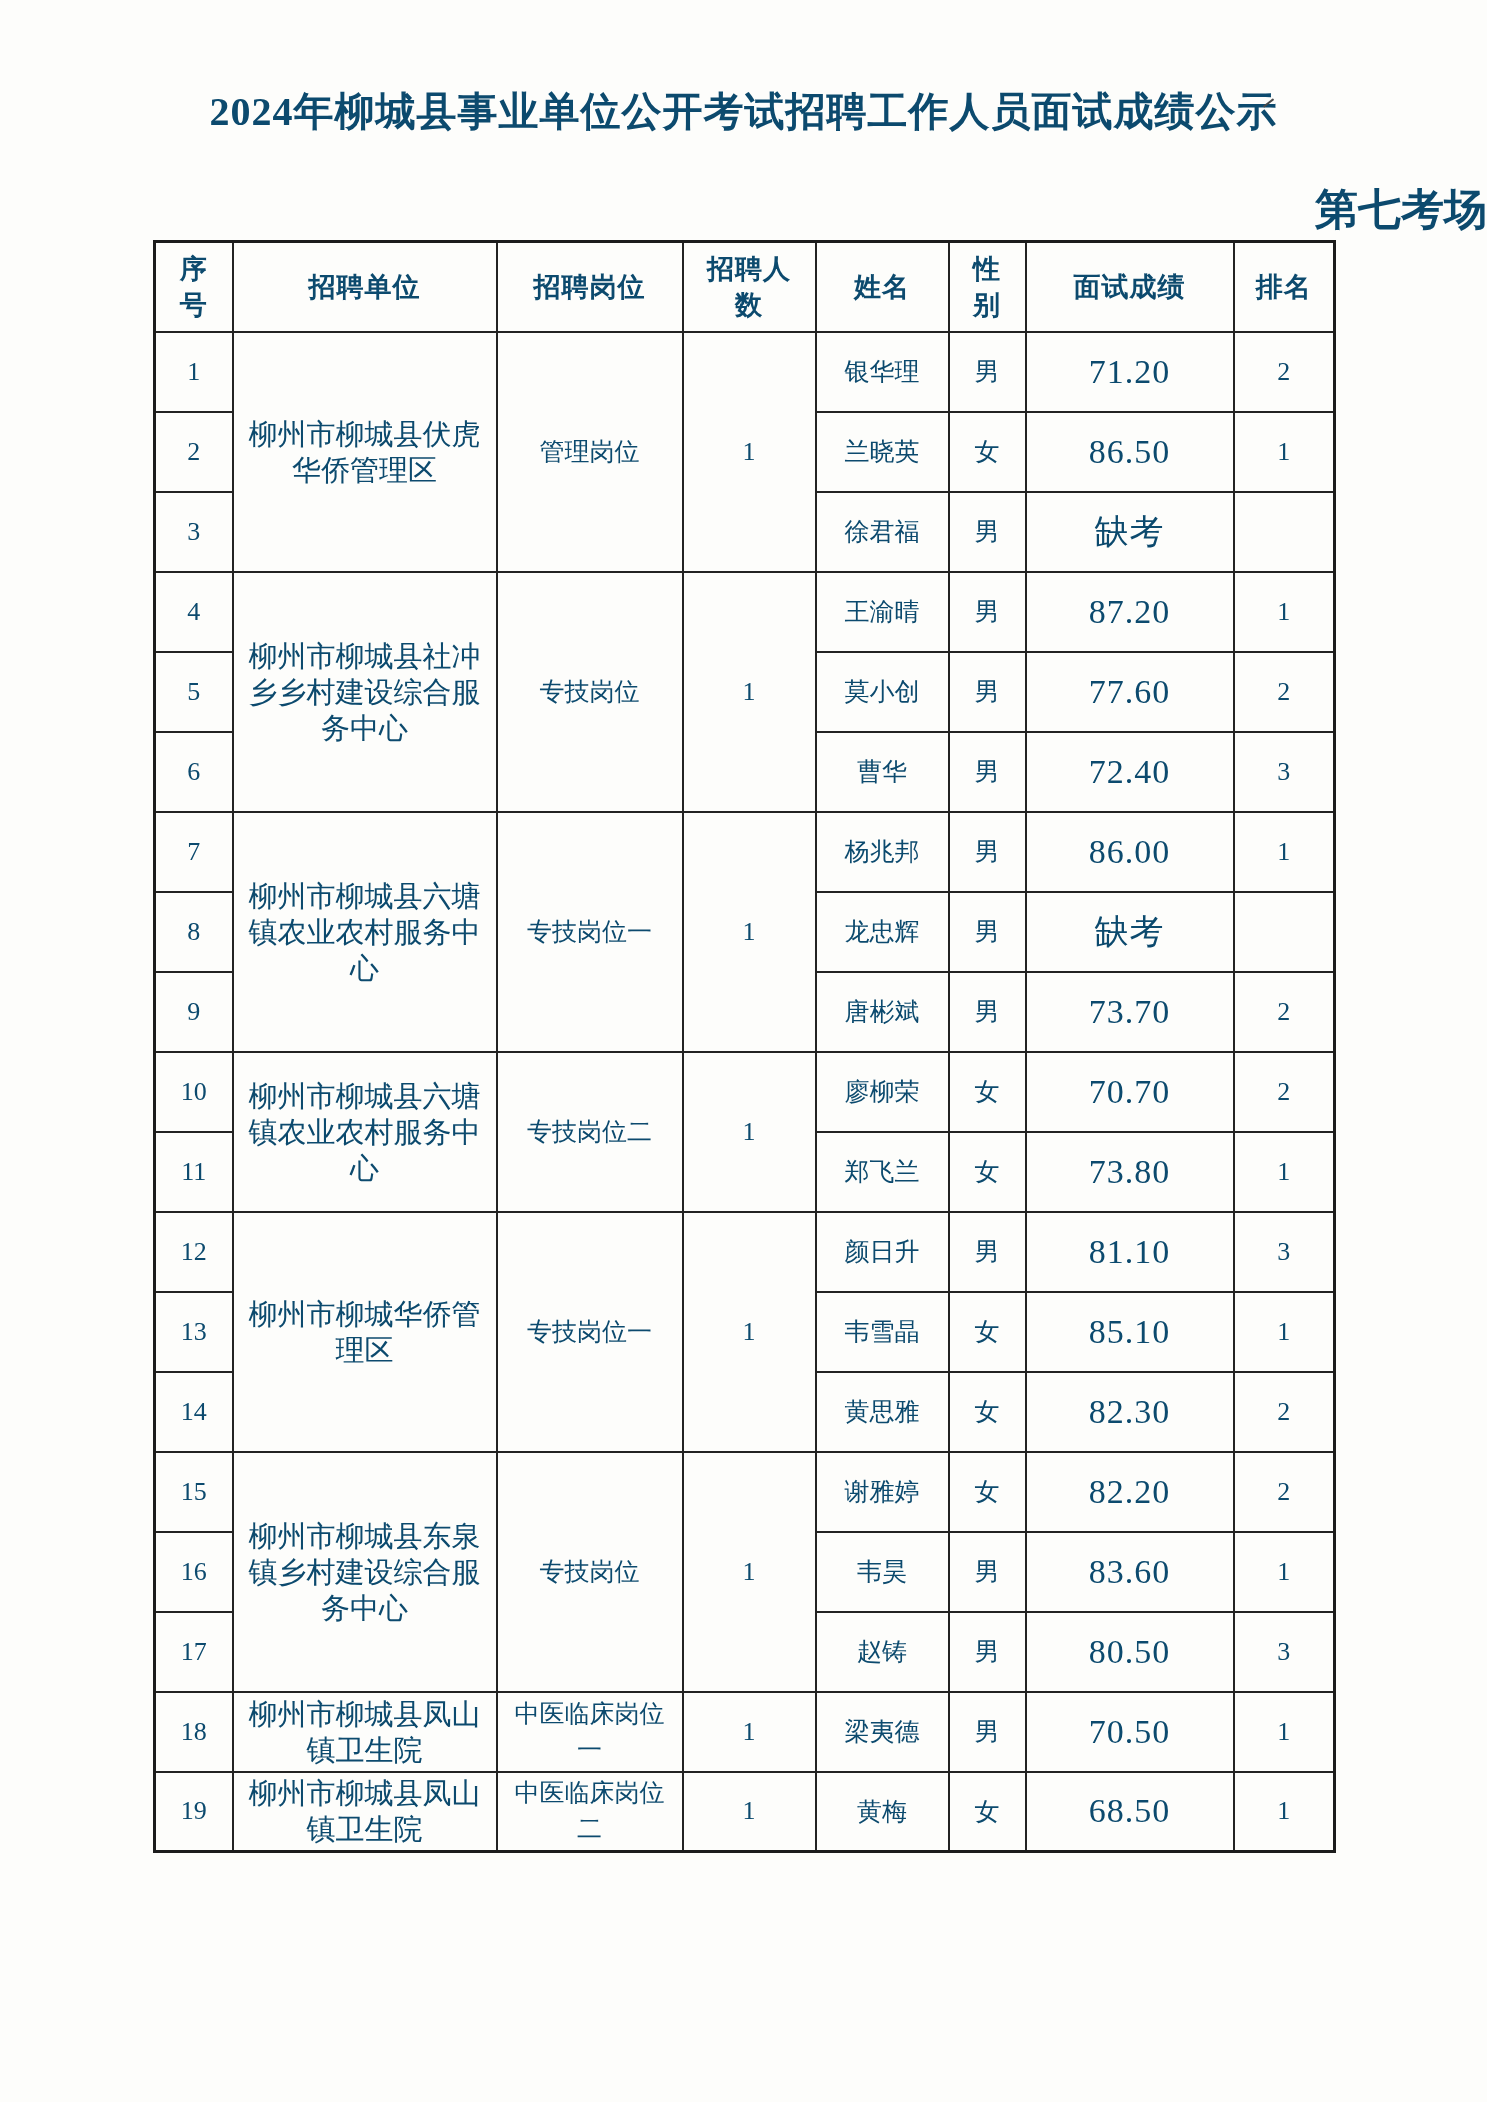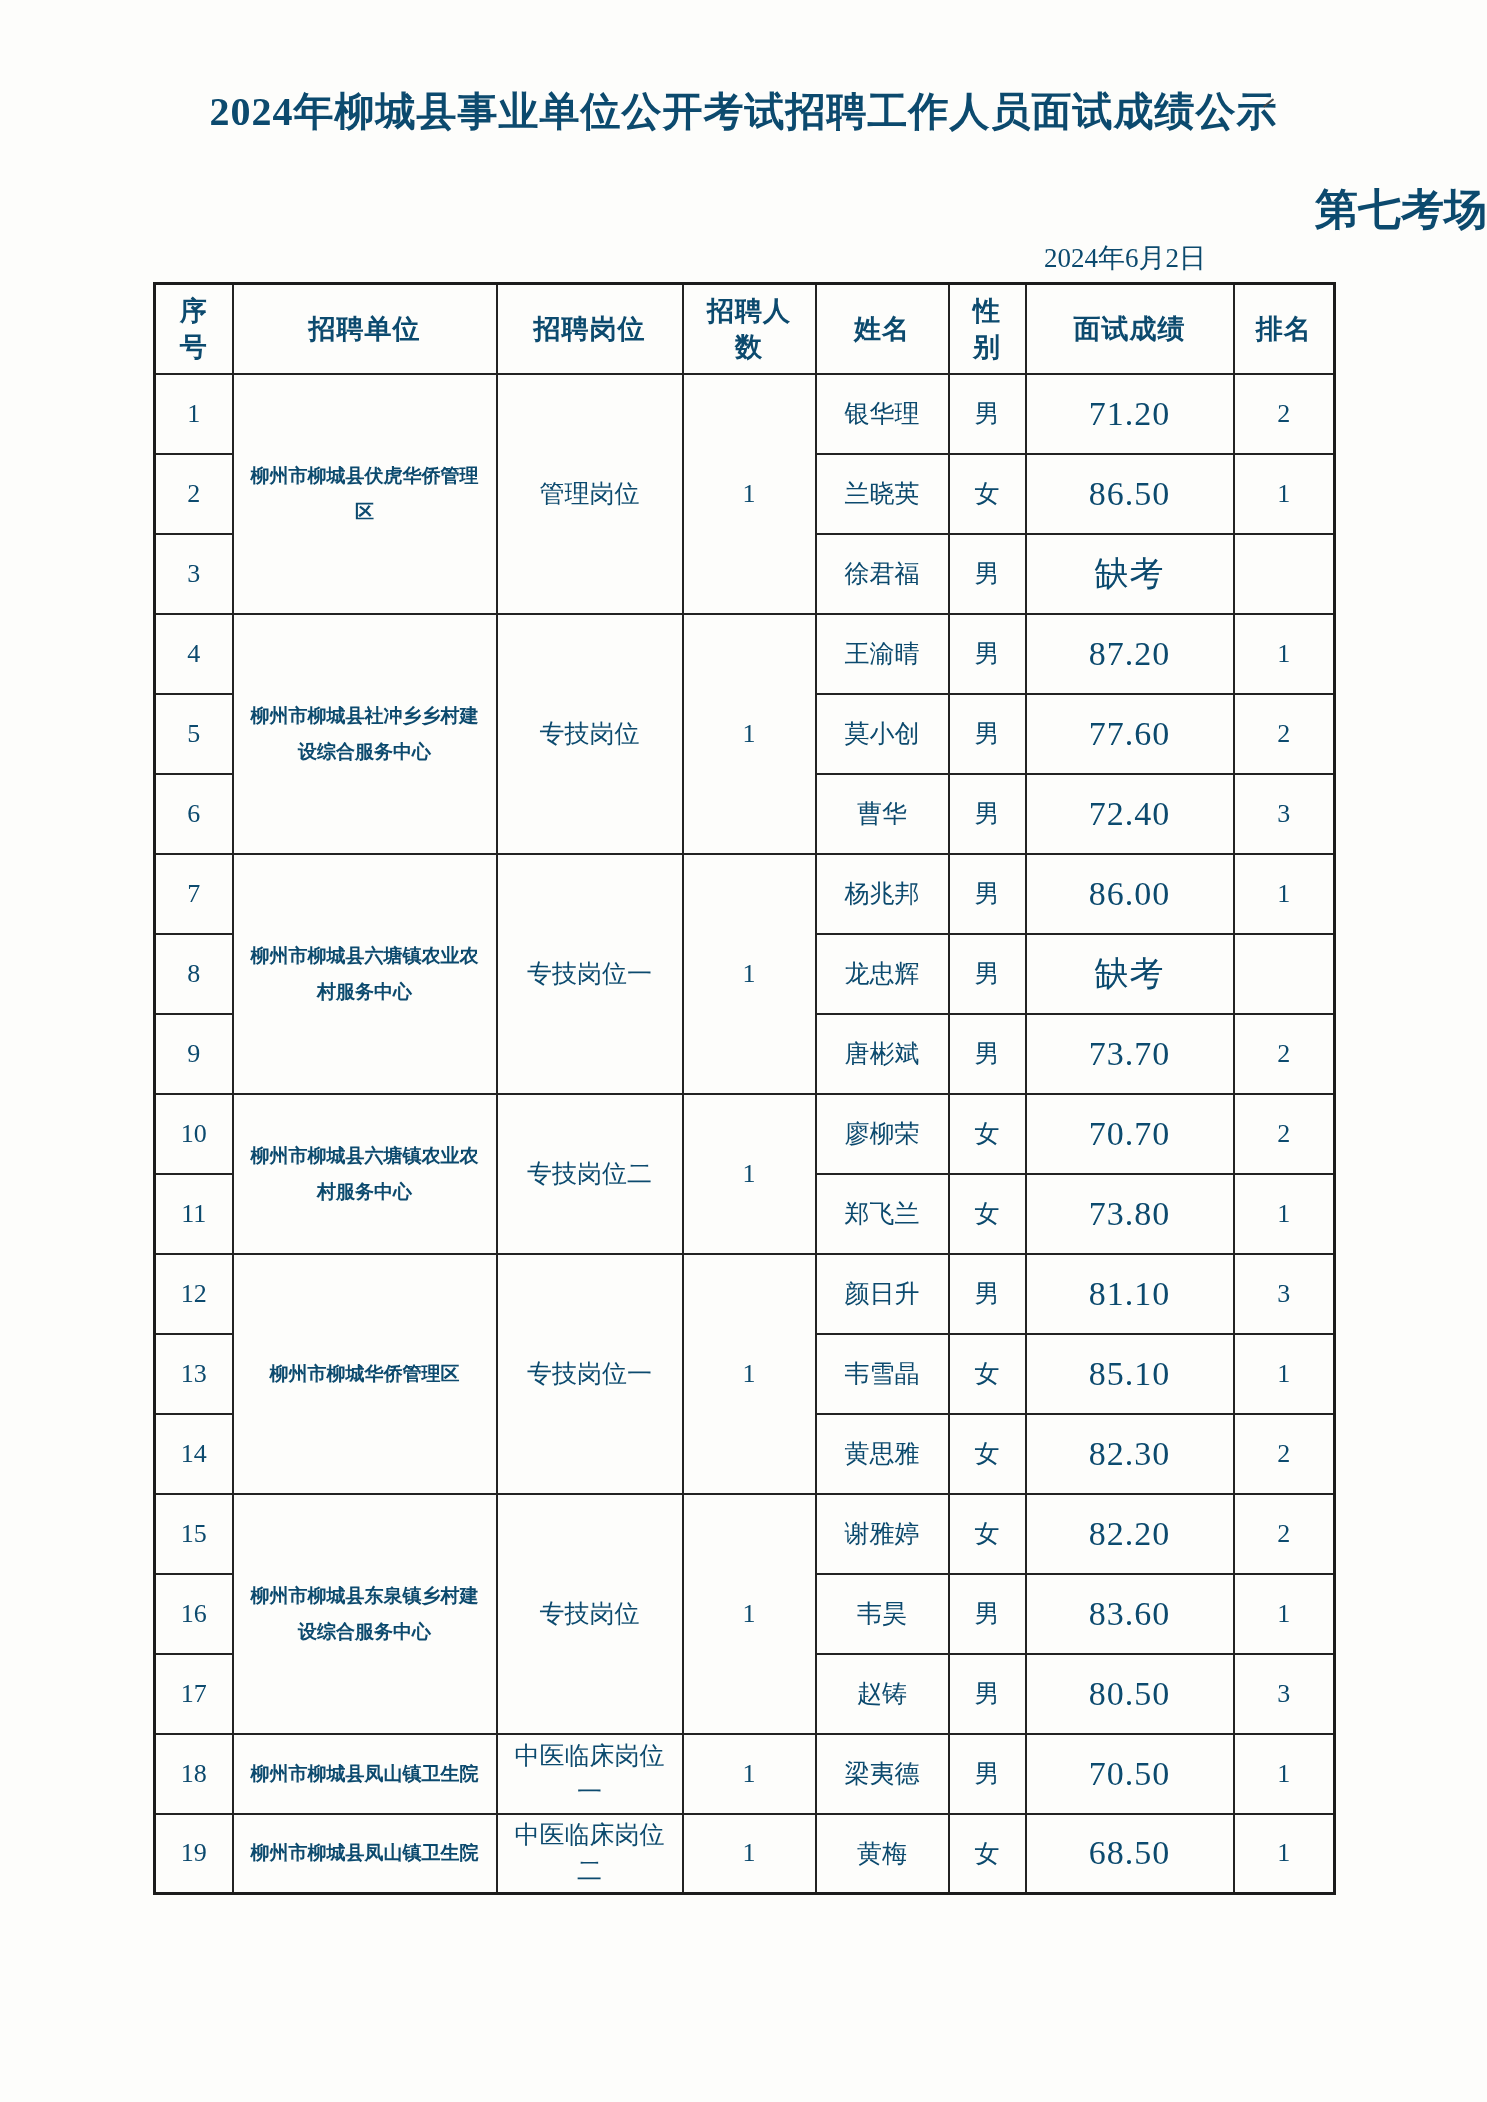--- a/index.html
+++ b/index.html
@@ -50,21 +50,21 @@
     text-align: center;
     vertical-align: middle;
     padding: 0 10px;
     overflow: hidden;
     box-sizing: border-box;
   }
   .score-table thead tr { height: 90px; }
   .score-table tbody tr { height: 80px; }
   .score-table th { font-size: 27px; font-weight: 700; letter-spacing: 1px; }
   td.c-no    { font-size: 26px; }
-  td.c-unit  { font-size: 19px; line-height: 36px; padding: 0 14px; font-weight: bold; }
+  td.c-unit  { font-size: 29px; line-height: 36px; padding: 0 14px; }
   td.c-post  { font-size: 25px; line-height: 36px; }
   td.c-count { font-size: 26px; }
   td.c-name  { font-size: 25px; border-radius: 28px; }
   td.c-gender{ font-size: 25px; }
   td.c-score { font-size: 34px; letter-spacing: 1px; }
   td.c-rank  { font-size: 26px; }
   .artifact {
     position: absolute;
     left: 1262px;
     top: 102px;
@@ -77,23 +77,20 @@
 </style>
 </head>
 <body>
 
 <div class="page">
   <div class="artifact"></div>
 
   <h1 class="title">2024年柳城县事业单位公开考试招聘工作人员面试成绩公示</h1>
   <h2 class="subtitle">第七考场</h2>
 
-  <div class="date-row">
-    <span>2024年6月2日</span>
-  </div>
 
   <table class="score-table">
     <colgroup>
       <col style="width:78px">
       <col style="width:264px">
       <col style="width:186px">
       <col style="width:133px">
       <col style="width:133px">
       <col style="width:77px">
       <col style="width:208px">

